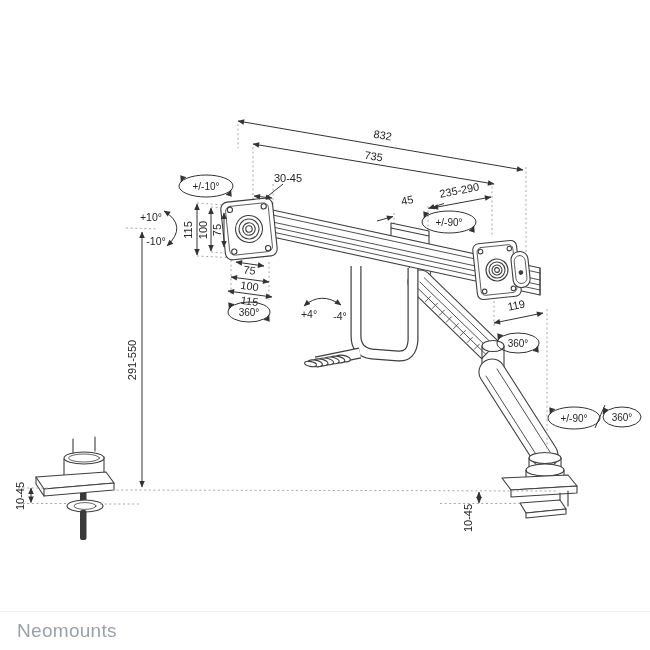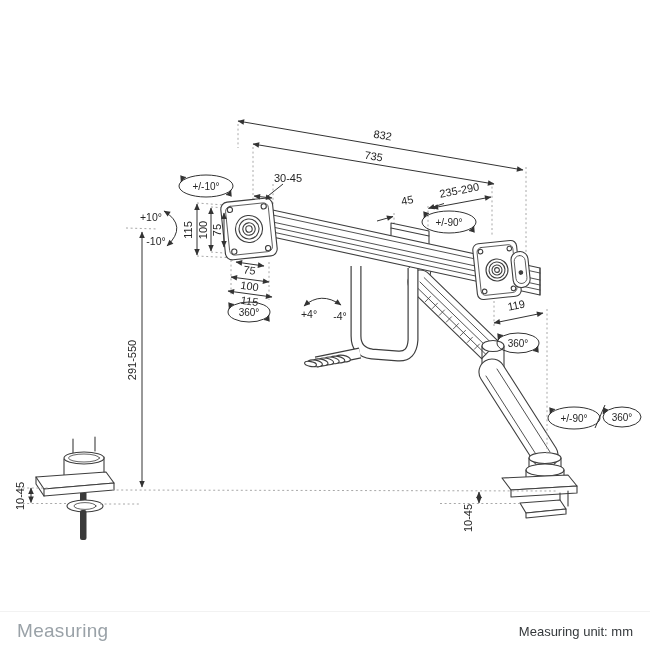--- a/index.html
+++ b/index.html
@@ -228,16 +228,15 @@
     <text class="tilt" text-anchor="middle" x="309" y="318">+4°</text>
     <text class="tilt" text-anchor="middle" x="340" y="320">-4°</text>
     <text class="rot" text-anchor="middle" x="449" y="226">+/-90°</text>
     <text class="rot" text-anchor="middle" x="518" y="347">360°</text>
     <text class="rot" text-anchor="middle" x="574" y="422">+/-90°</text>
     <text class="rot" text-anchor="middle" x="622" y="421">360°</text>
   </g>
 </svg>
 
 <div class="footer">
-  <div class="brand">Measuring</div>
-  <div class="unit">Measuring unit: mm</div>
+  <div class="brand">Neomounts</div>
 </div>
 </div>
 
 </body></html>

